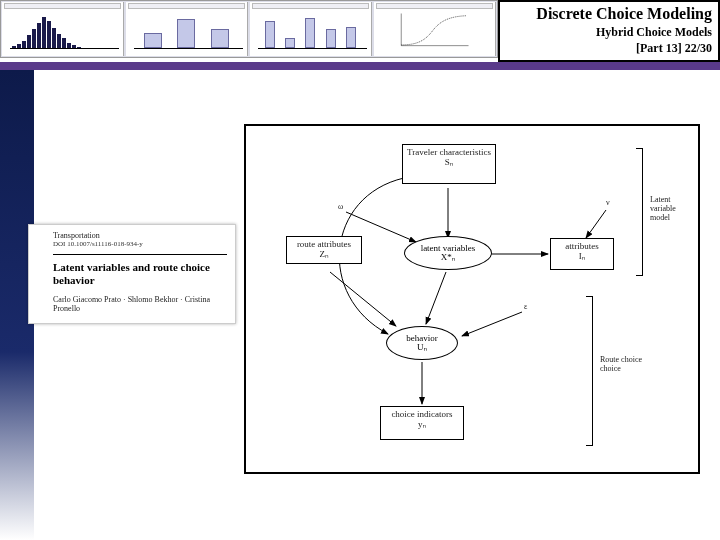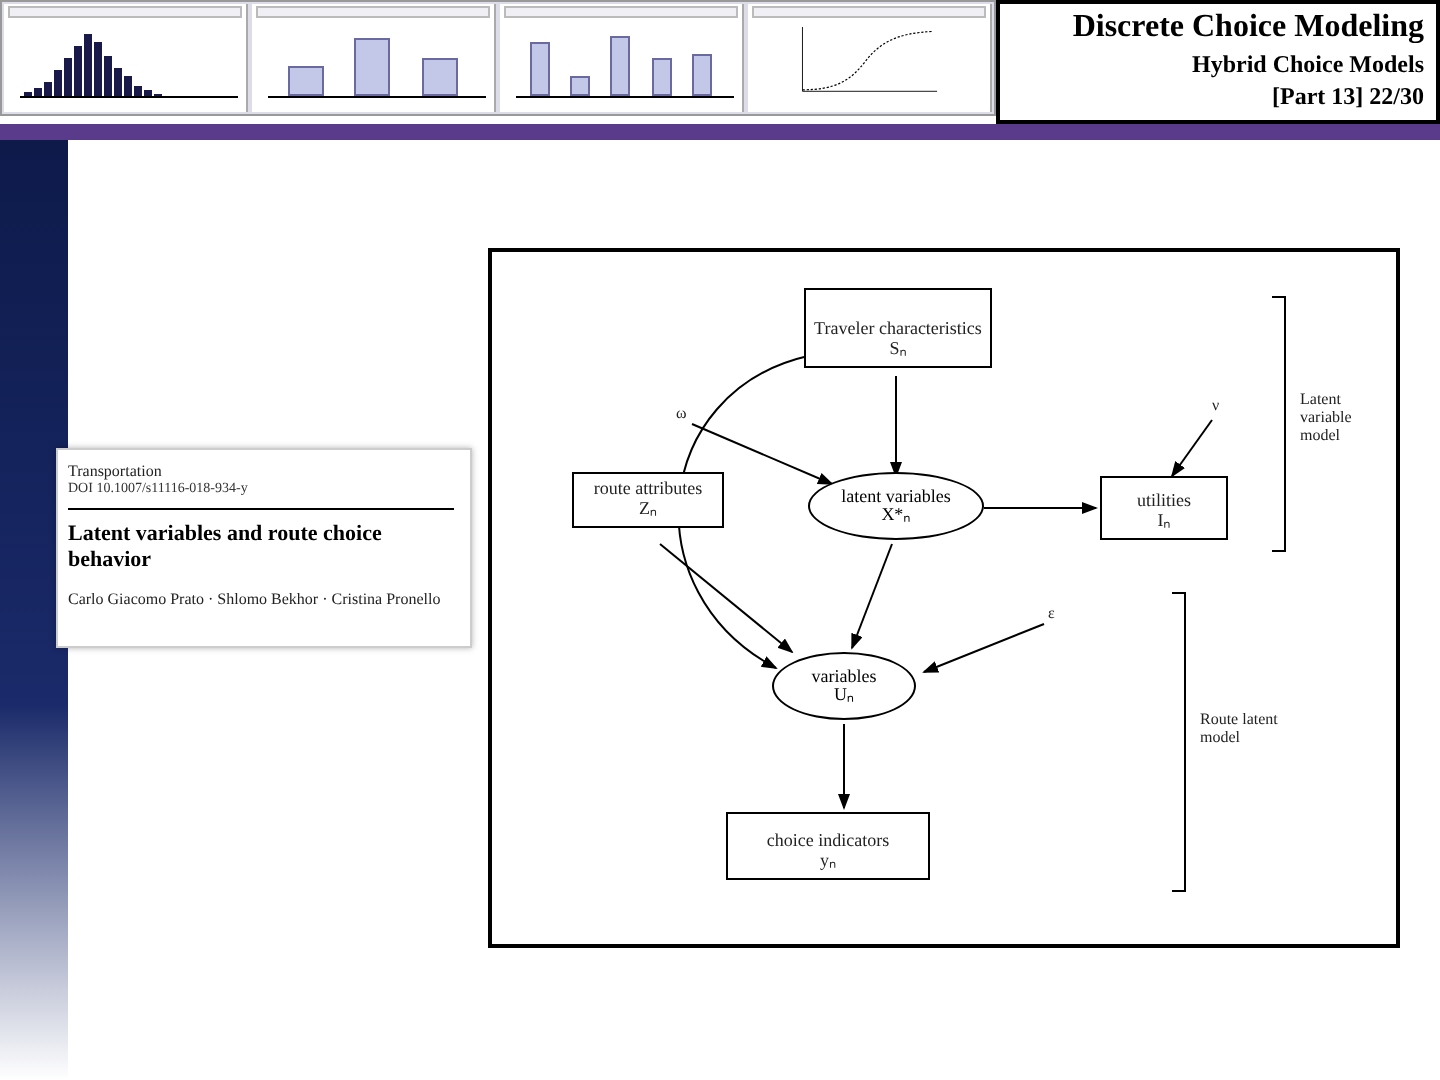--- a/index.html
+++ b/index.html
@@ -34,31 +34,31 @@
   .title-main { font-weight: bold; font-size: 16px; line-height: 1.1; }
   .title-sub  { font-weight: bold; font-size: 12px; margin-top: 2px; }
   .title-part { font-weight: bold; font-size: 12px; margin-top: 1px; }
 
   .purple-bar { position: absolute; left: 0; top: 62px; width: 720px; height: 8px; background: #5a3a8a; }
 
   
   .left-col { position: absolute; left: 0; top: 70px; width: 34px; bottom: 0; background: linear-gradient(180deg,#0d1a4a,#1a2a6a 60%,#fff 100%); }
 
   
-  .paper-box { position: absolute; left: 28px; top: 224px; width: 208px; height: 100px; background: #fff; box-shadow: 0 0 3px rgba(0,0,0,0.3); border: 1px solid #ccc; padding: 6px 8px 4px 5px; }
+  .paper-box { position: absolute; left: 28px; top: 224px; width: 208px; height: 100px; background: #fff; box-shadow: 0 0 3px rgba(0,0,0,0.3); border: 1px solid #ccc; padding: 6px 8px 4px 24px; }
   .paper-journal { font-size: 8px; color: #222; }
   .paper-doi { font-size: 7px; color: #333; margin-bottom: 6px; }
   .paper-hr { border: none; border-top: 1px solid #000; margin: 2px 0 6px 0; }
   .paper-title { font-size: 11px; font-weight: bold; line-height: 1.2; margin-bottom: 8px; }
   .paper-authors { font-size: 8px; color: #222; }
 
   
   .diagram { position: absolute; left: 244px; top: 124px; width: 456px; height: 350px; background: #fff; border: 2px solid #000; }
   .dg { position: absolute; }
-  .dg-box { border: 1px solid #000; background: #fff; text-align: center; font-size: 9px; line-height: 1.1; padding: 3px 2px; color: #222; display: flex; flex-direction: column; align-items: center; justify-content: flex-end; }
+  .dg-box { border: 1px solid #000; background: #fff; text-align: center; font-size: 9px; line-height: 1.1; padding: 3px 2px; color: #222; display: flex; flex-direction: column; align-items: center; justify-content: flex-start; }
   .dg-ellipse { border: 1px solid #000; border-radius: 50%; background: #fff; text-align: center; font-size: 9px; line-height: 1.05; display: flex; flex-direction: column; align-items: center; justify-content: center; }
   .dg-label { font-size: 8px; color: #222; position: absolute; }
   .bracket { position: absolute; border-right: 1px solid #000; }
   .bracket::before, .bracket::after { content: ""; position: absolute; width: 6px; height: 1px; background: #000; right: 0; }
   .bracket::before { top: 0; }
   .bracket::after { bottom: 0; }
 
 </style>
 </head>
 <body>
@@ -184,38 +184,38 @@
       <span>route attributes</span>
       <span>Zₙ</span>
     </div>
 
     <div class="dg dg-ellipse" style="left:158px; top:110px; width:88px; height:34px">
       <span>latent variables</span>
       <span>X*ₙ</span>
     </div>
 
     <div class="dg dg-box" style="left:304px; top:112px; width:64px; height:32px">
-      <span>utilities</span>
+      <span>attributes</span>
       <span>Iₙ</span>
     </div>
 
     <div class="dg dg-ellipse" style="left:140px; top:200px; width:72px; height:34px">
-      <span>variables</span>
+      <span>behavior</span>
       <span>Uₙ</span>
     </div>
 
-    <div class="dg dg-box" style="left:117px; top:280px; width:102px; height:34px">
+    <div class="dg dg-box" style="left:134px; top:280px; width:84px; height:34px">
       <span>choice indicators</span>
       <span>yₙ</span>
     </div>
 
     <div class="dg-label" style="left:92px; top:76px">ω</div>
     <div class="dg-label" style="left:360px; top:72px">ν</div>
     <div class="dg-label" style="left:278px; top:176px">ε</div>
 
     <div class="bracket" style="left:396px; top:22px; height:128px;"></div>
     <div class="dg-label" style="left:404px; top:70px; width:44px; line-height:1.1">Latent variable model</div>
 
     <div class="bracket" style="left:346px; top:170px; height:150px;"></div>
-    <div class="dg-label" style="left:354px; top:230px; width:44px; line-height:1.1">Route latent model</div>
+    <div class="dg-label" style="left:354px; top:230px; width:44px; line-height:1.1">Route choice choice</div>
   </div>
 
 </div>
 
 </body></html>

